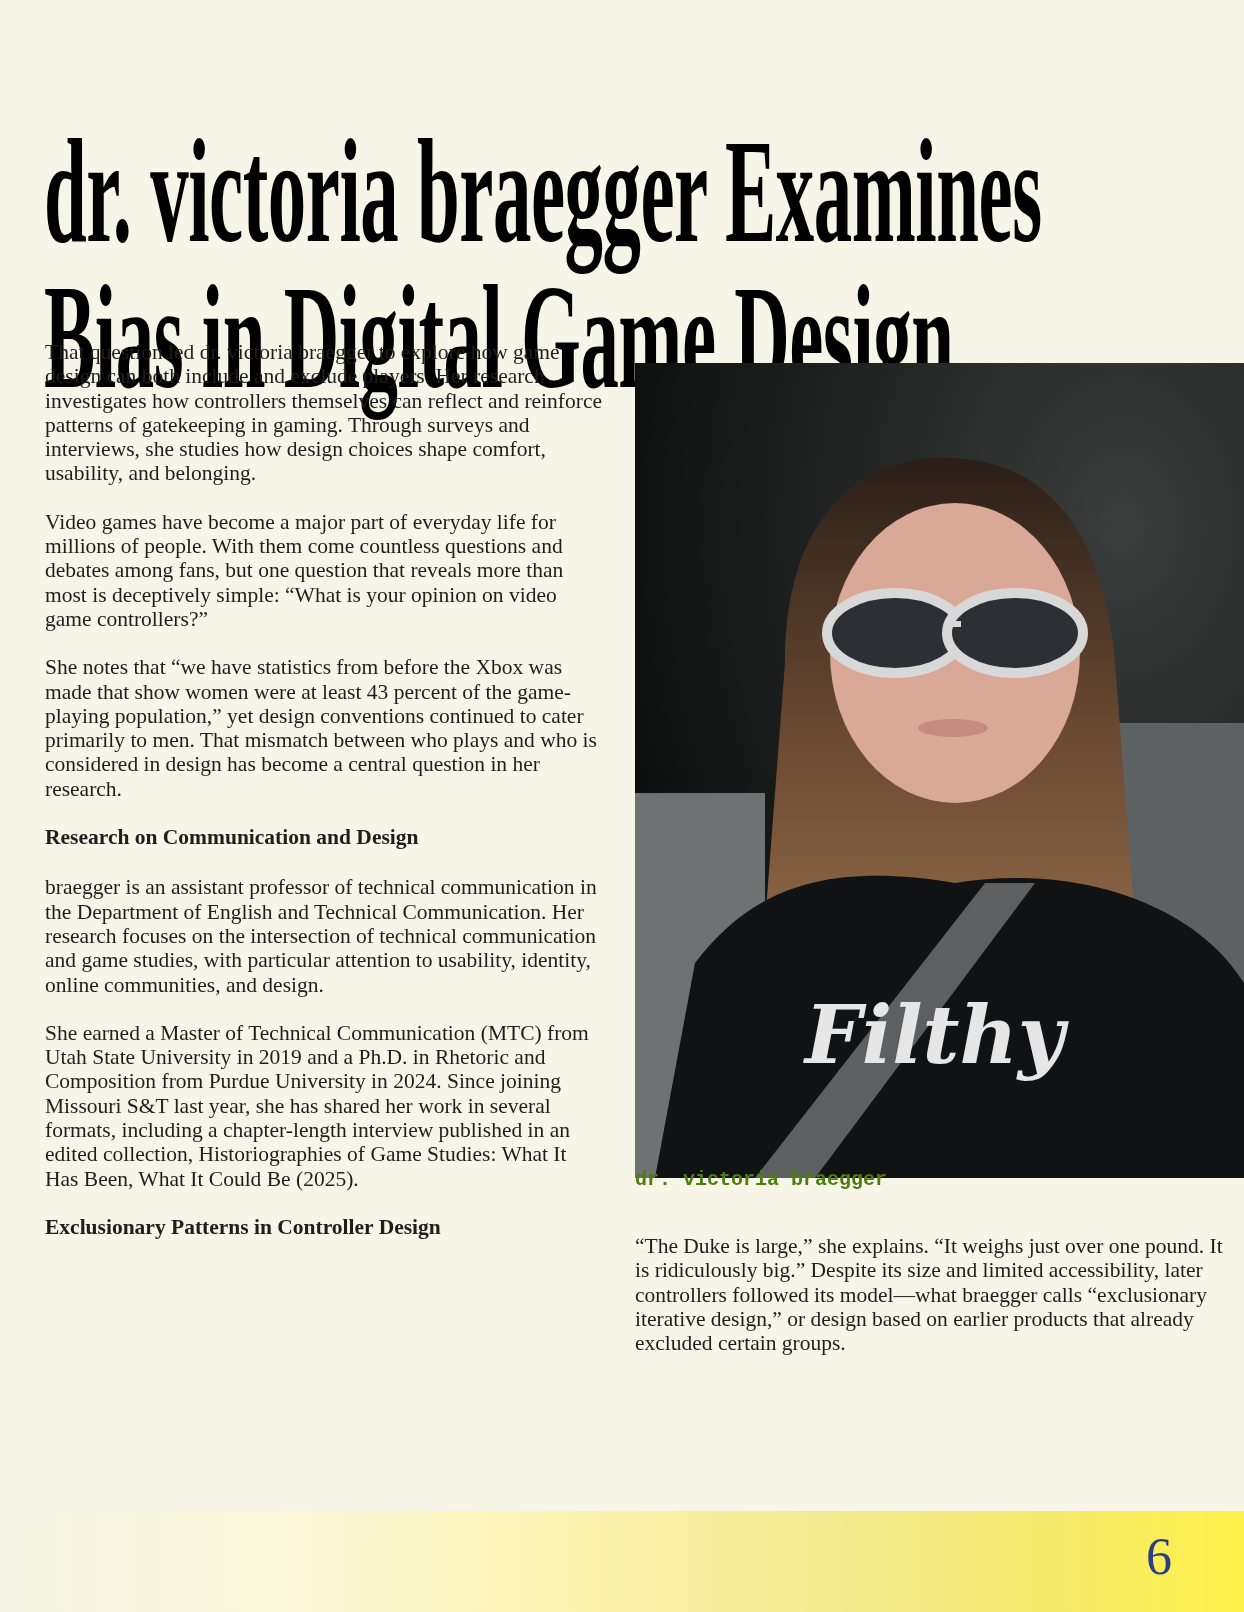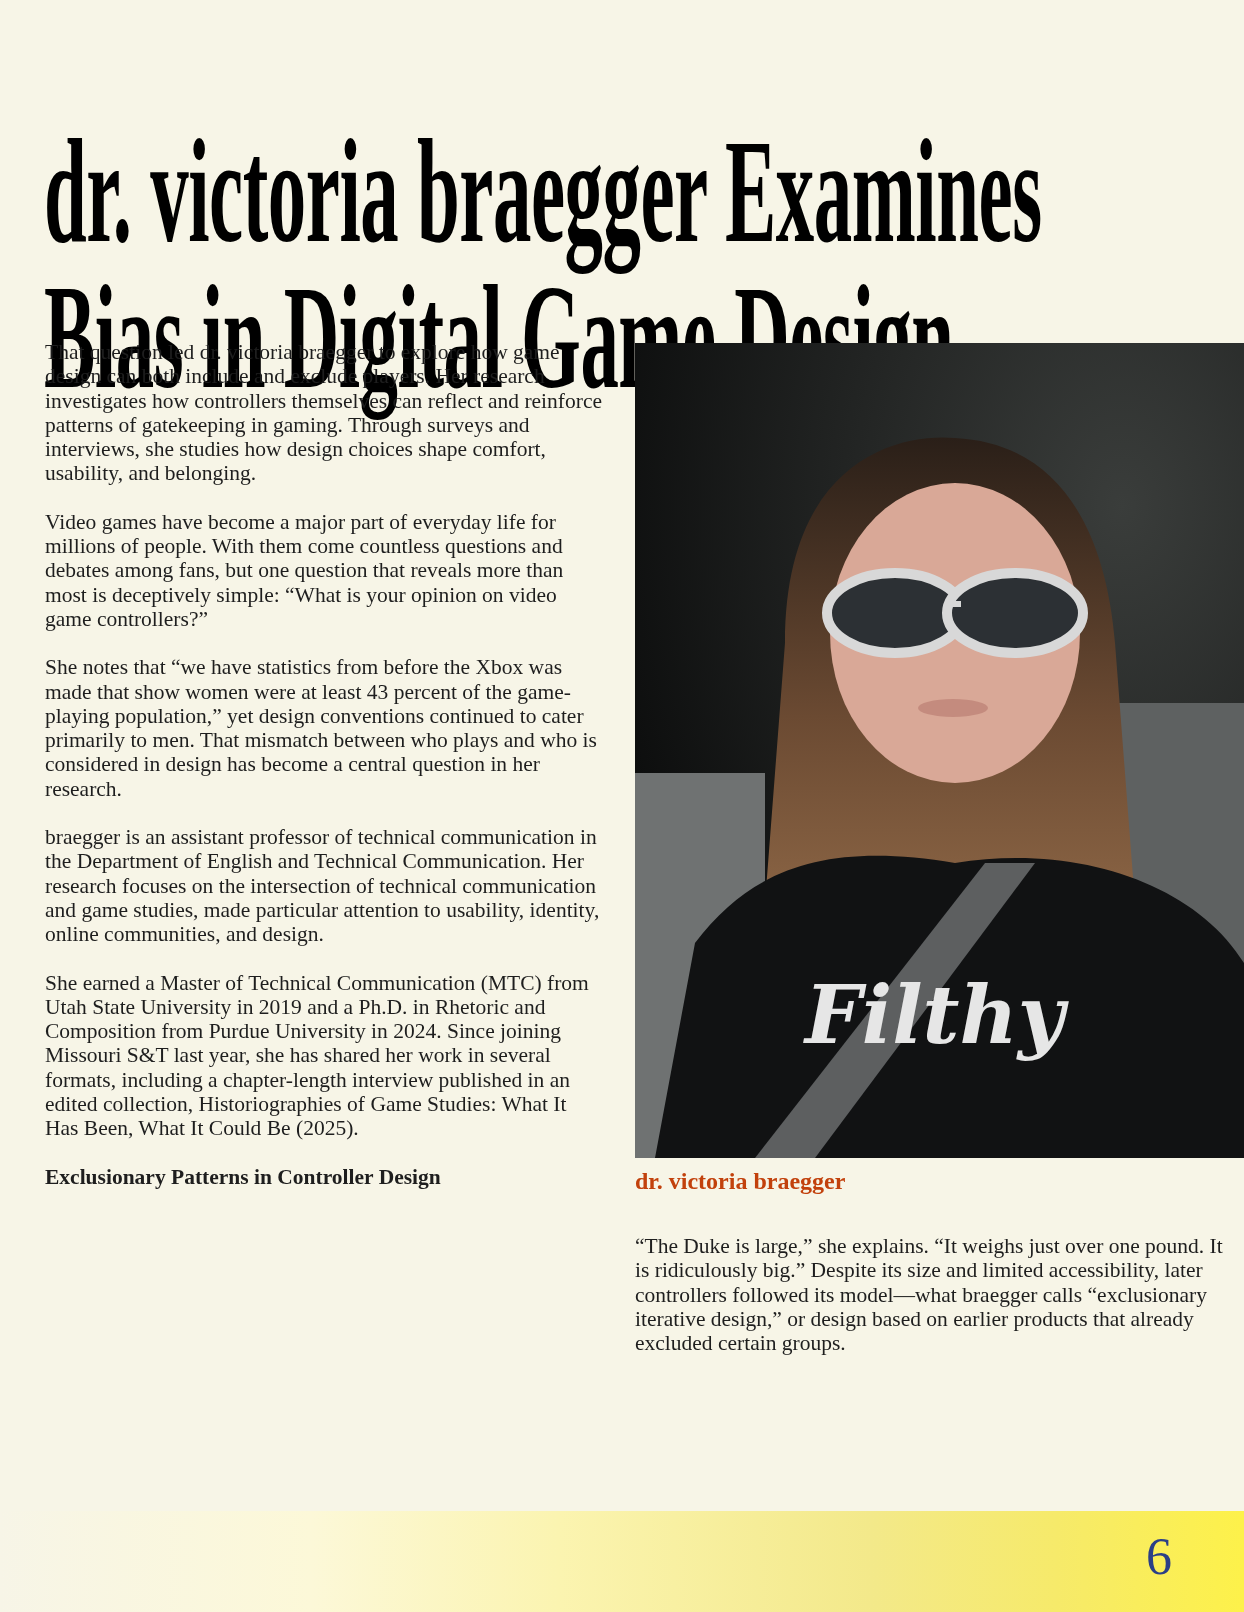--- a/index.html
+++ b/index.html
@@ -22,28 +22,28 @@
     font-size: 19.5px; line-height: 24.3px;
   }
   .col-right {
     position: absolute; left: 635px; top: 1234px; width: 590px;
     font-size: 19.5px; line-height: 24.3px;
   }
   p { margin: 0 0 24px 0; }
   .subhead { font-weight: bold; margin: 4px 0 26px 0; }
   .para-text { font-family: "Liberation Serif", "DejaVu Serif", serif; font-size: 21.5px; }
   .photo {
-    position: absolute; left: 635px; top: 343px; width: 609px; height: 815px;
+    position: absolute; left: 635px; top: 363px; width: 609px; height: 815px;
     overflow: hidden; background: #f9a8d4;
   }
   .photo svg { display:block; }
   .caption {
     position: absolute; left: 635px; top: 1168px;
-    font-family: Liberation Serif, serif;
-    font-weight: bold; font-size: 24px; color: #c2410c;
+    font-family: Liberation Mono, monospace;
+    font-weight: bold; font-size: 20px; color: #4d7c0f;
   }
   .footer {
     position: absolute; left: 0; top: 1511px; width: 1244px; height: 101px;
     background: linear-gradient(to right, #f7f5e7 0%, #fcf8d8 25%, #fbf4b0 45%, #f3e98a 70%, #f6ea6a 85%, #fdf14a 100%);
   }
   .page-number {
     position: absolute; right: 72px; top: 16px;
     font-family: "Liberation Serif", "DejaVu Serif", serif;
     font-size: 52px; color: #2b3f86;
   }
@@ -53,21 +53,22 @@
 
 <h1 class="title">
   <span class="line">dr. victoria braegger Examines</span>
   <span class="line">Bias in Digital Game Design</span>
 </h1>
 
 <div class="col-left para-text">
   <p>That question led dr. victoria braegger to explore how game design can both include and exclude players. Her research investigates how controllers themselves can reflect and reinforce patterns of gatekeeping in gaming. Through surveys and interviews, she studies how design choices shape comfort, usability, and belonging.</p>
   <p>Video games have become a major part of everyday life for millions of people. With them come countless questions and debates among fans, but one question that reveals more than most is deceptively simple: “What is your opinion on video game controllers?”</p>
   <p>She notes that “we have statistics from before the Xbox was made that show women were at least 43 percent of the game-playing population,” yet design conventions continued to cater primarily to men. That mismatch between who plays and who is considered in design has become a central question in her research.</p>
-  <p>braegger is an assistant professor of technical communication in the Department of English and Technical Communication. Her research focuses on the intersection of technical communication and game studies, made particular attention to usability, identity, online communities, and design.</p>
+  <p class="subhead">Research on Communication and Design</p>
+  <p>braegger is an assistant professor of technical communication in the Department of English and Technical Communication. Her research focuses on the intersection of technical communication and game studies, with particular attention to usability, identity, online communities, and design.</p>
   <p>She earned a Master of Technical Communication (MTC) from Utah State University in 2019 and a Ph.D. in Rhetoric and Composition from Purdue University in 2024. Since joining Missouri S&amp;T last year, she has shared her work in several formats, including a chapter-length interview published in an edited collection, Historiographies of Game Studies: What It Has Been, What It Could Be (2025).</p>
   <p class="subhead">Exclusionary Patterns in Controller Design</p>
 </div>
 
 <div class="photo" title="Portrait photo of dr. victoria braegger wearing mirrored cat-eye sunglasses in a car">
   <svg width="609" height="815" viewBox="0 0 609 815">
     <defs>
       <radialGradient id="bg" cx="0.8" cy="0.2" r="0.9">
         <stop offset="0" stop-color="#3a3d3b"></stop>
         <stop offset="1" stop-color="#0b0c0c"></stop>

